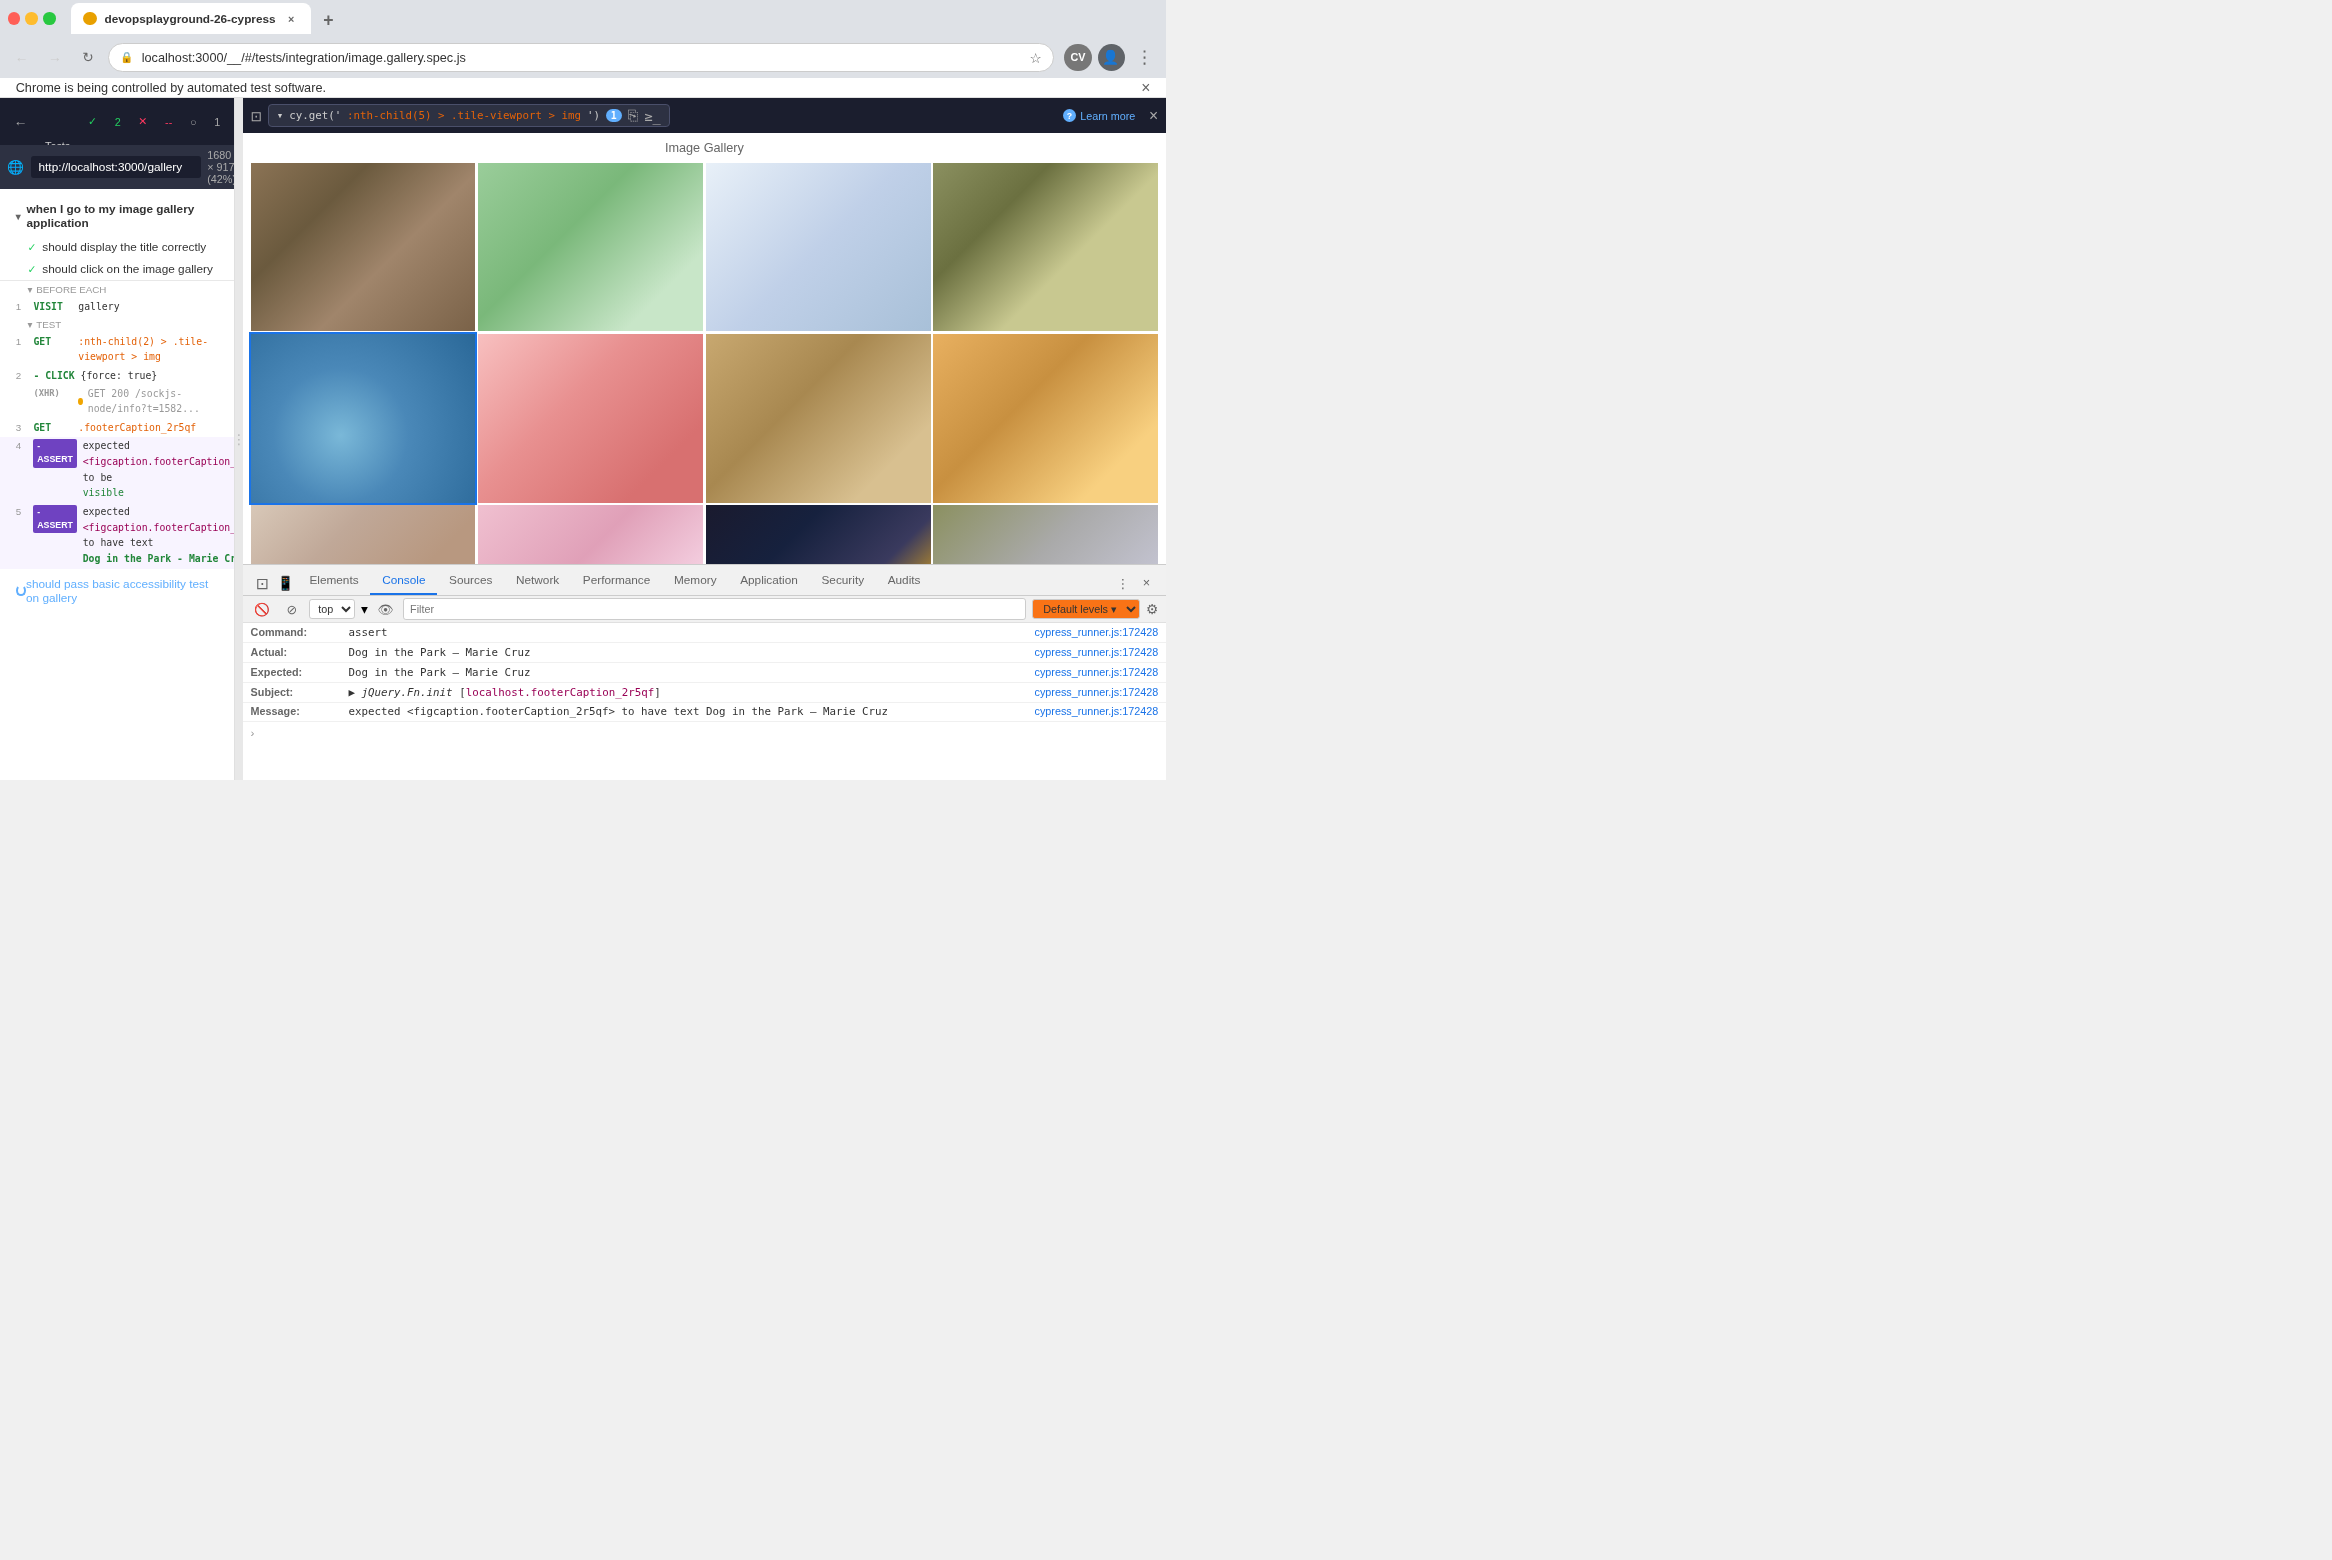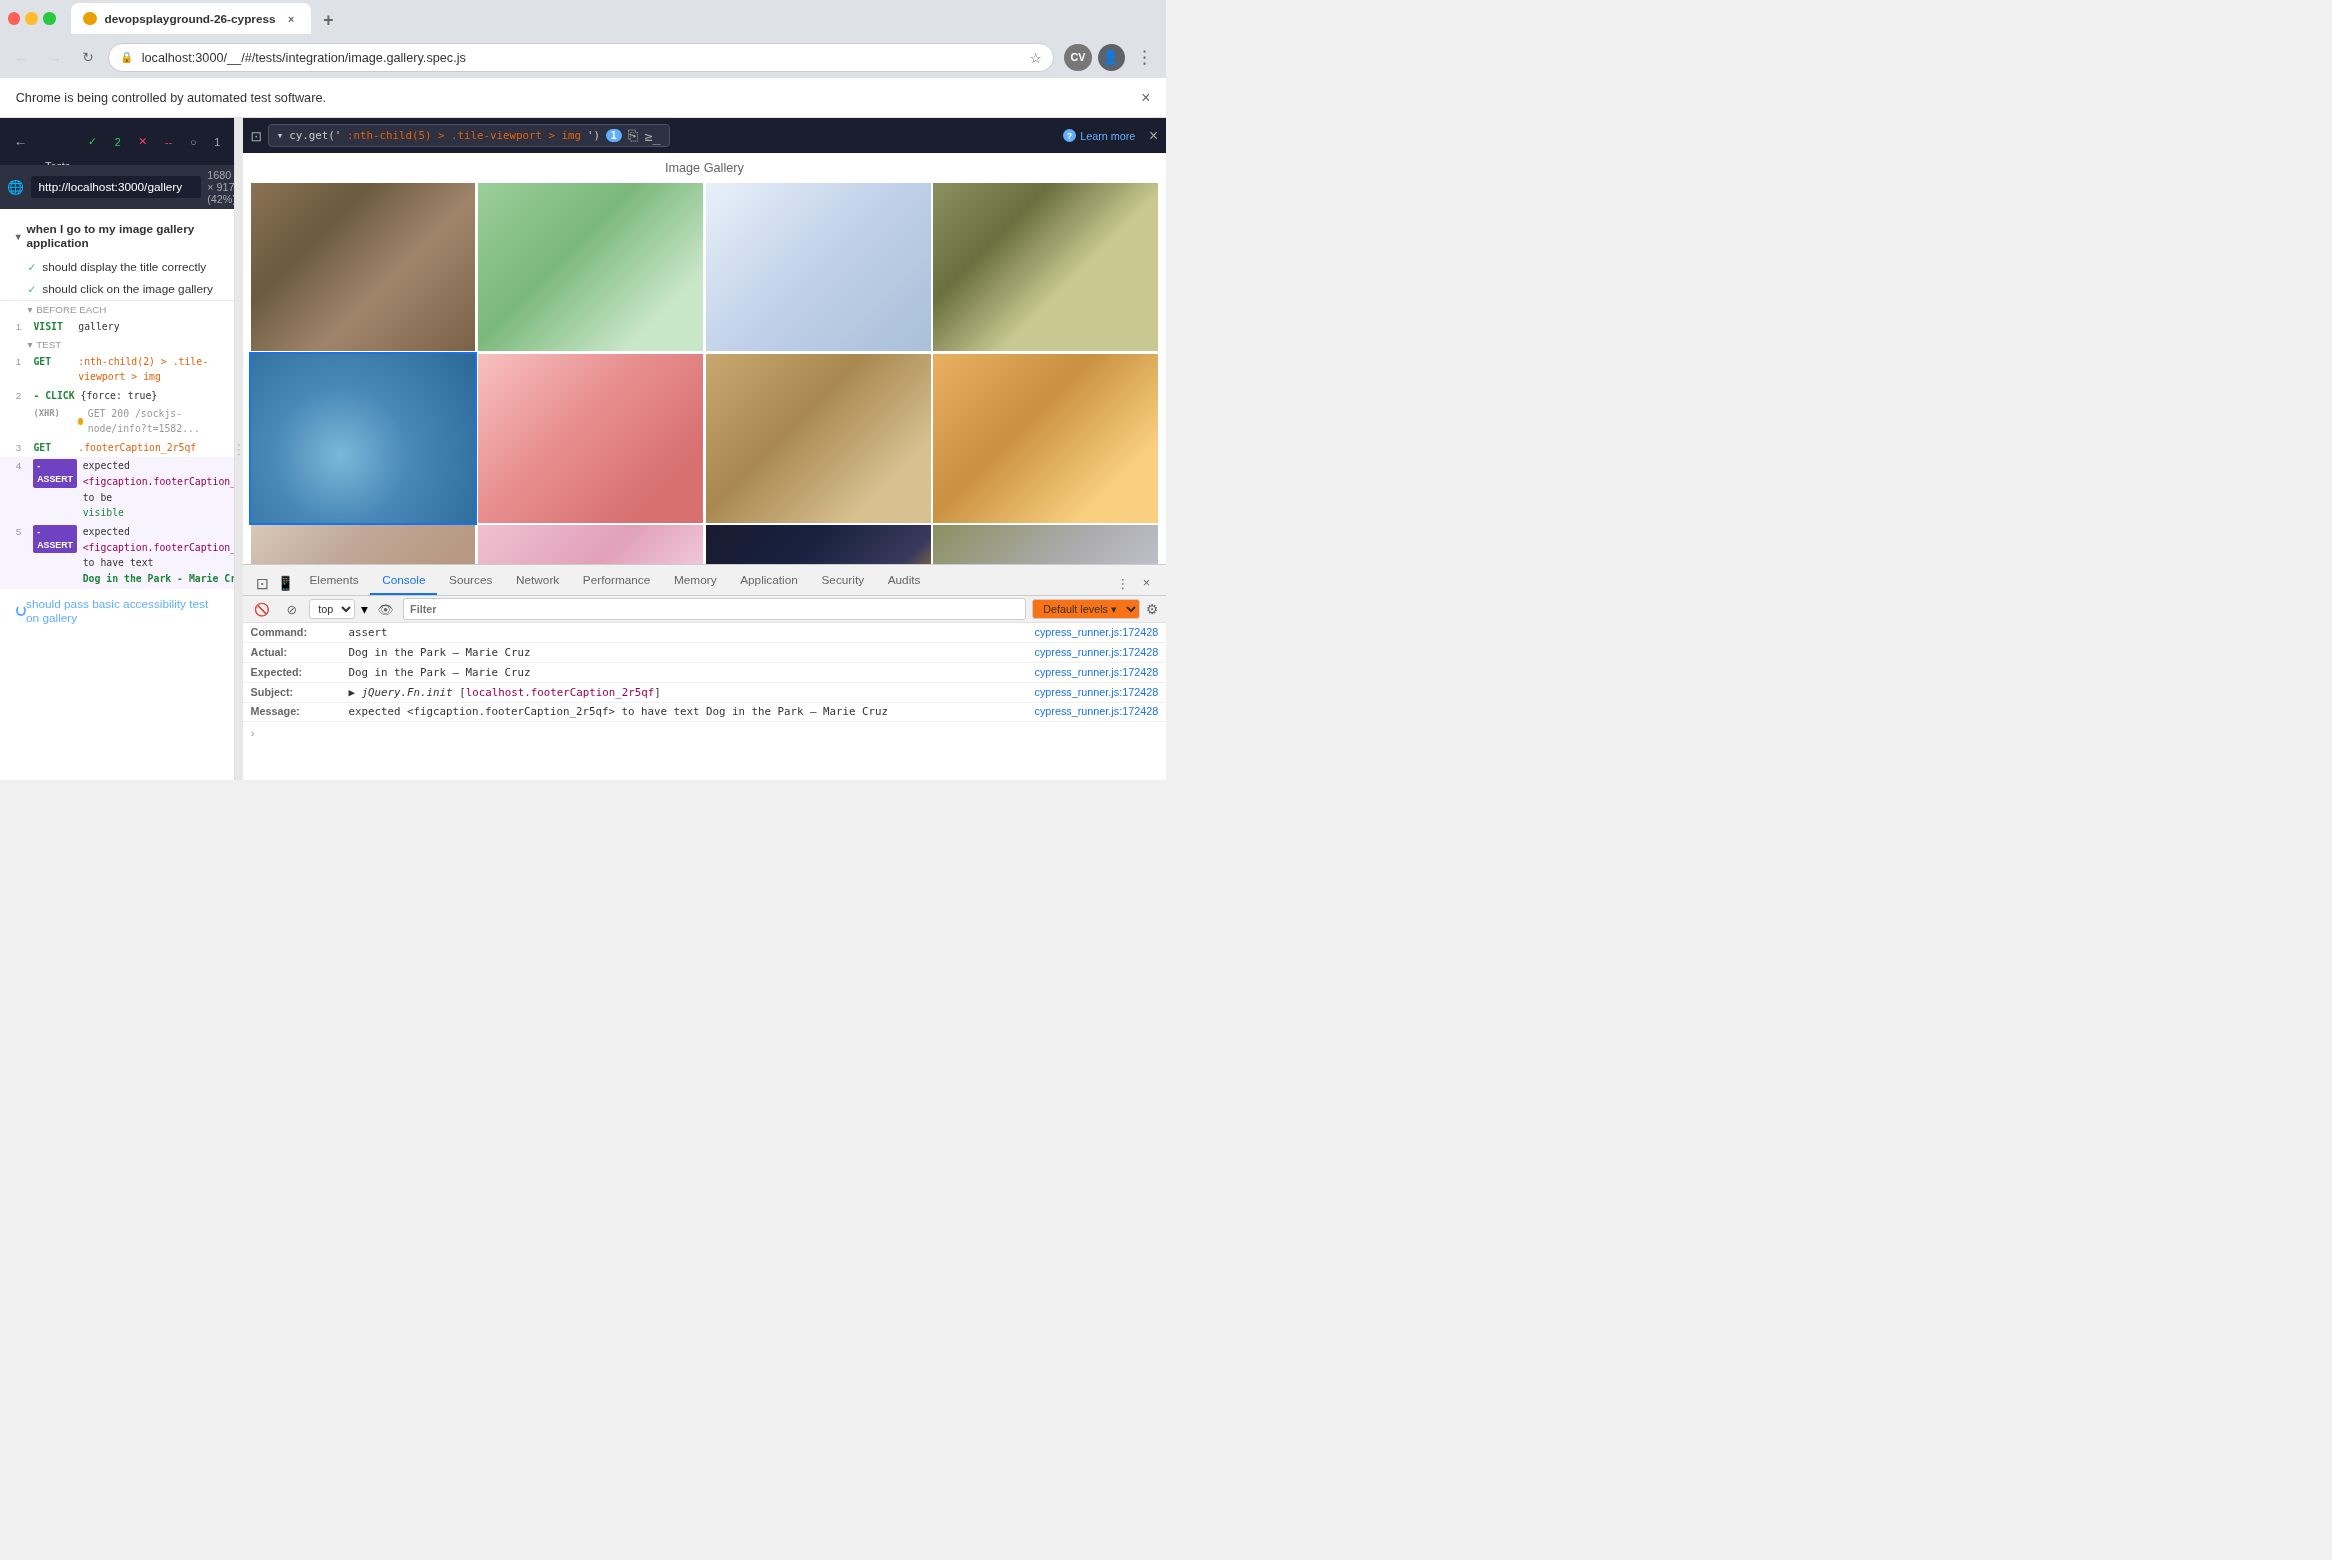--- a/index.html
+++ b/index.html
@@ -27,21 +27,21 @@
     .nav-btn { width: 27.4px; height: 27.4px; display: flex; align-items: center; justify-content: center; border-radius: 50%; cursor: pointer; color: #666; font-size: 13.7px; }
     .nav-btn.disabled { color: #ccc; cursor: default; }
     .address-bar { flex: 1; height: 29px; background: #fff; border-radius: 14.7px; display: flex; align-items: center; padding: 0 11.8px; gap: 7.8px; border: 1px solid #ccc; }
     .address-lock { color: #666; font-size: 10.8px; }
     .address-text { flex: 1; font-size: 12.7px; color: #333; }
     .address-star { color: #666; font-size: 13.7px; cursor: pointer; }
     .address-right { display: flex; align-items: center; gap: 5.9px; margin-left: 3.9px; }
     .icon-btn-round { width: 27.4px; height: 27.4px; display: flex; align-items: center; justify-content: center; border-radius: 50%; cursor: pointer; background: #bbb; color: #fff; font-size: 10.8px; font-weight: bold; }
 
     
-    .automation-banner { background: #fff; border-bottom: 1px solid #e0e0e0; height: 40px; display: flex; align-items: center; padding: 0 15.7px; justify-content: space-between; }
+    .automation-banner { background: #fff; border-bottom: 1px solid #e0e0e0; height: 20px; display: flex; align-items: center; padding: 0 15.7px; justify-content: space-between; }
     .banner-text { font-size: 12.7px; color: #333; }
     .banner-close { cursor: pointer; color: #666; font-size: 15.7px; }
 
     
     .main-content { display: flex; flex: 1; overflow: hidden; background: #fff; }
 
     
     .cypress-panel { width: 235px; flex-shrink: 0; background: #fff; border-right: 1px solid #e0e0e0; display: flex; flex-direction: column; overflow: hidden; }
 
     
@@ -125,21 +125,21 @@
     .img-12 { background: linear-gradient(135deg, #8B9060 0%, #aaaaaa 40%, #c8c8d8 80%); }
 
     
     .devtools { background: #fff; border-top: 1px solid #ccc; height: 216px; display: flex; flex-direction: column; flex-shrink: 0; }
     .devtools-tabs { background: #f1f1f1; height: 31px; display: flex; align-items: flex-end; border-bottom: 1px solid #ccc; padding: 0 7.8px; gap: 0; overflow-x: auto; }
     .devtool-tab { padding: 5.9px 11.8px; font-size: 11.8px; color: #666; cursor: pointer; white-space: nowrap; border-bottom: 2px solid transparent; }
     .devtool-tab.active { color: #1a73e8; border-bottom-color: #1a73e8; font-weight: 500; }
     .devtools-toolbar { background: #f1f1f1; height: 27.4px; display: flex; align-items: center; padding: 0 7.8px; gap: 5.9px; border-bottom: 1px solid #e0e0e0; }
     .dt-icon-btn { color: #666; font-size: 12.7px; cursor: pointer; width: 23.5px; height: 23.5px; display: flex; align-items: center; justify-content: center; border-radius: 2.9px; }
     .dt-select { border: none; background: #fff; border-radius: 2.9px; padding: 2px 3.9px; font-size: 10.8px; color: #333; cursor: pointer; border: 1px solid #ccc; }
-    .dt-filter { flex: 1; height: 21.6px; border: 1px solid #ccc; border-radius: 2.9px; padding: 0 5.9px; font-size: 10.8px; background: #fff; font-weight: bold; }
+    .dt-filter { flex: 1; height: 21.6px; border: 1px solid #ccc; border-radius: 2.9px; padding: 0 5.9px; font-size: 10.8px; background: #fff; }
     .dt-levels { border: 1px solid #ccc; border-radius: 2.9px; padding: 2px 5.9px; font-size: 10.8px; background: #f97316; cursor: pointer; color: #333; }
     .dt-gear { color: #666; font-size: 13.7px; cursor: pointer; margin-left: auto; }
 
     
     .console-output { flex: 1; overflow-y: auto; padding: 0; }
     .console-row { display: grid; grid-template-columns: 98px 1fr 196px; border-bottom: 1px solid #f0f0f0; padding: 2.9px 7.8px; font-size: 10.8px; align-items: baseline; }
     .console-label { color: #666; font-weight: 600; }
     .console-value { color: #333; font-family: monospace; }
     .console-value .tag { color: #905; }
     .console-source { color: #1a73e8; text-align: right; font-size: 10.8px; cursor: pointer; }

